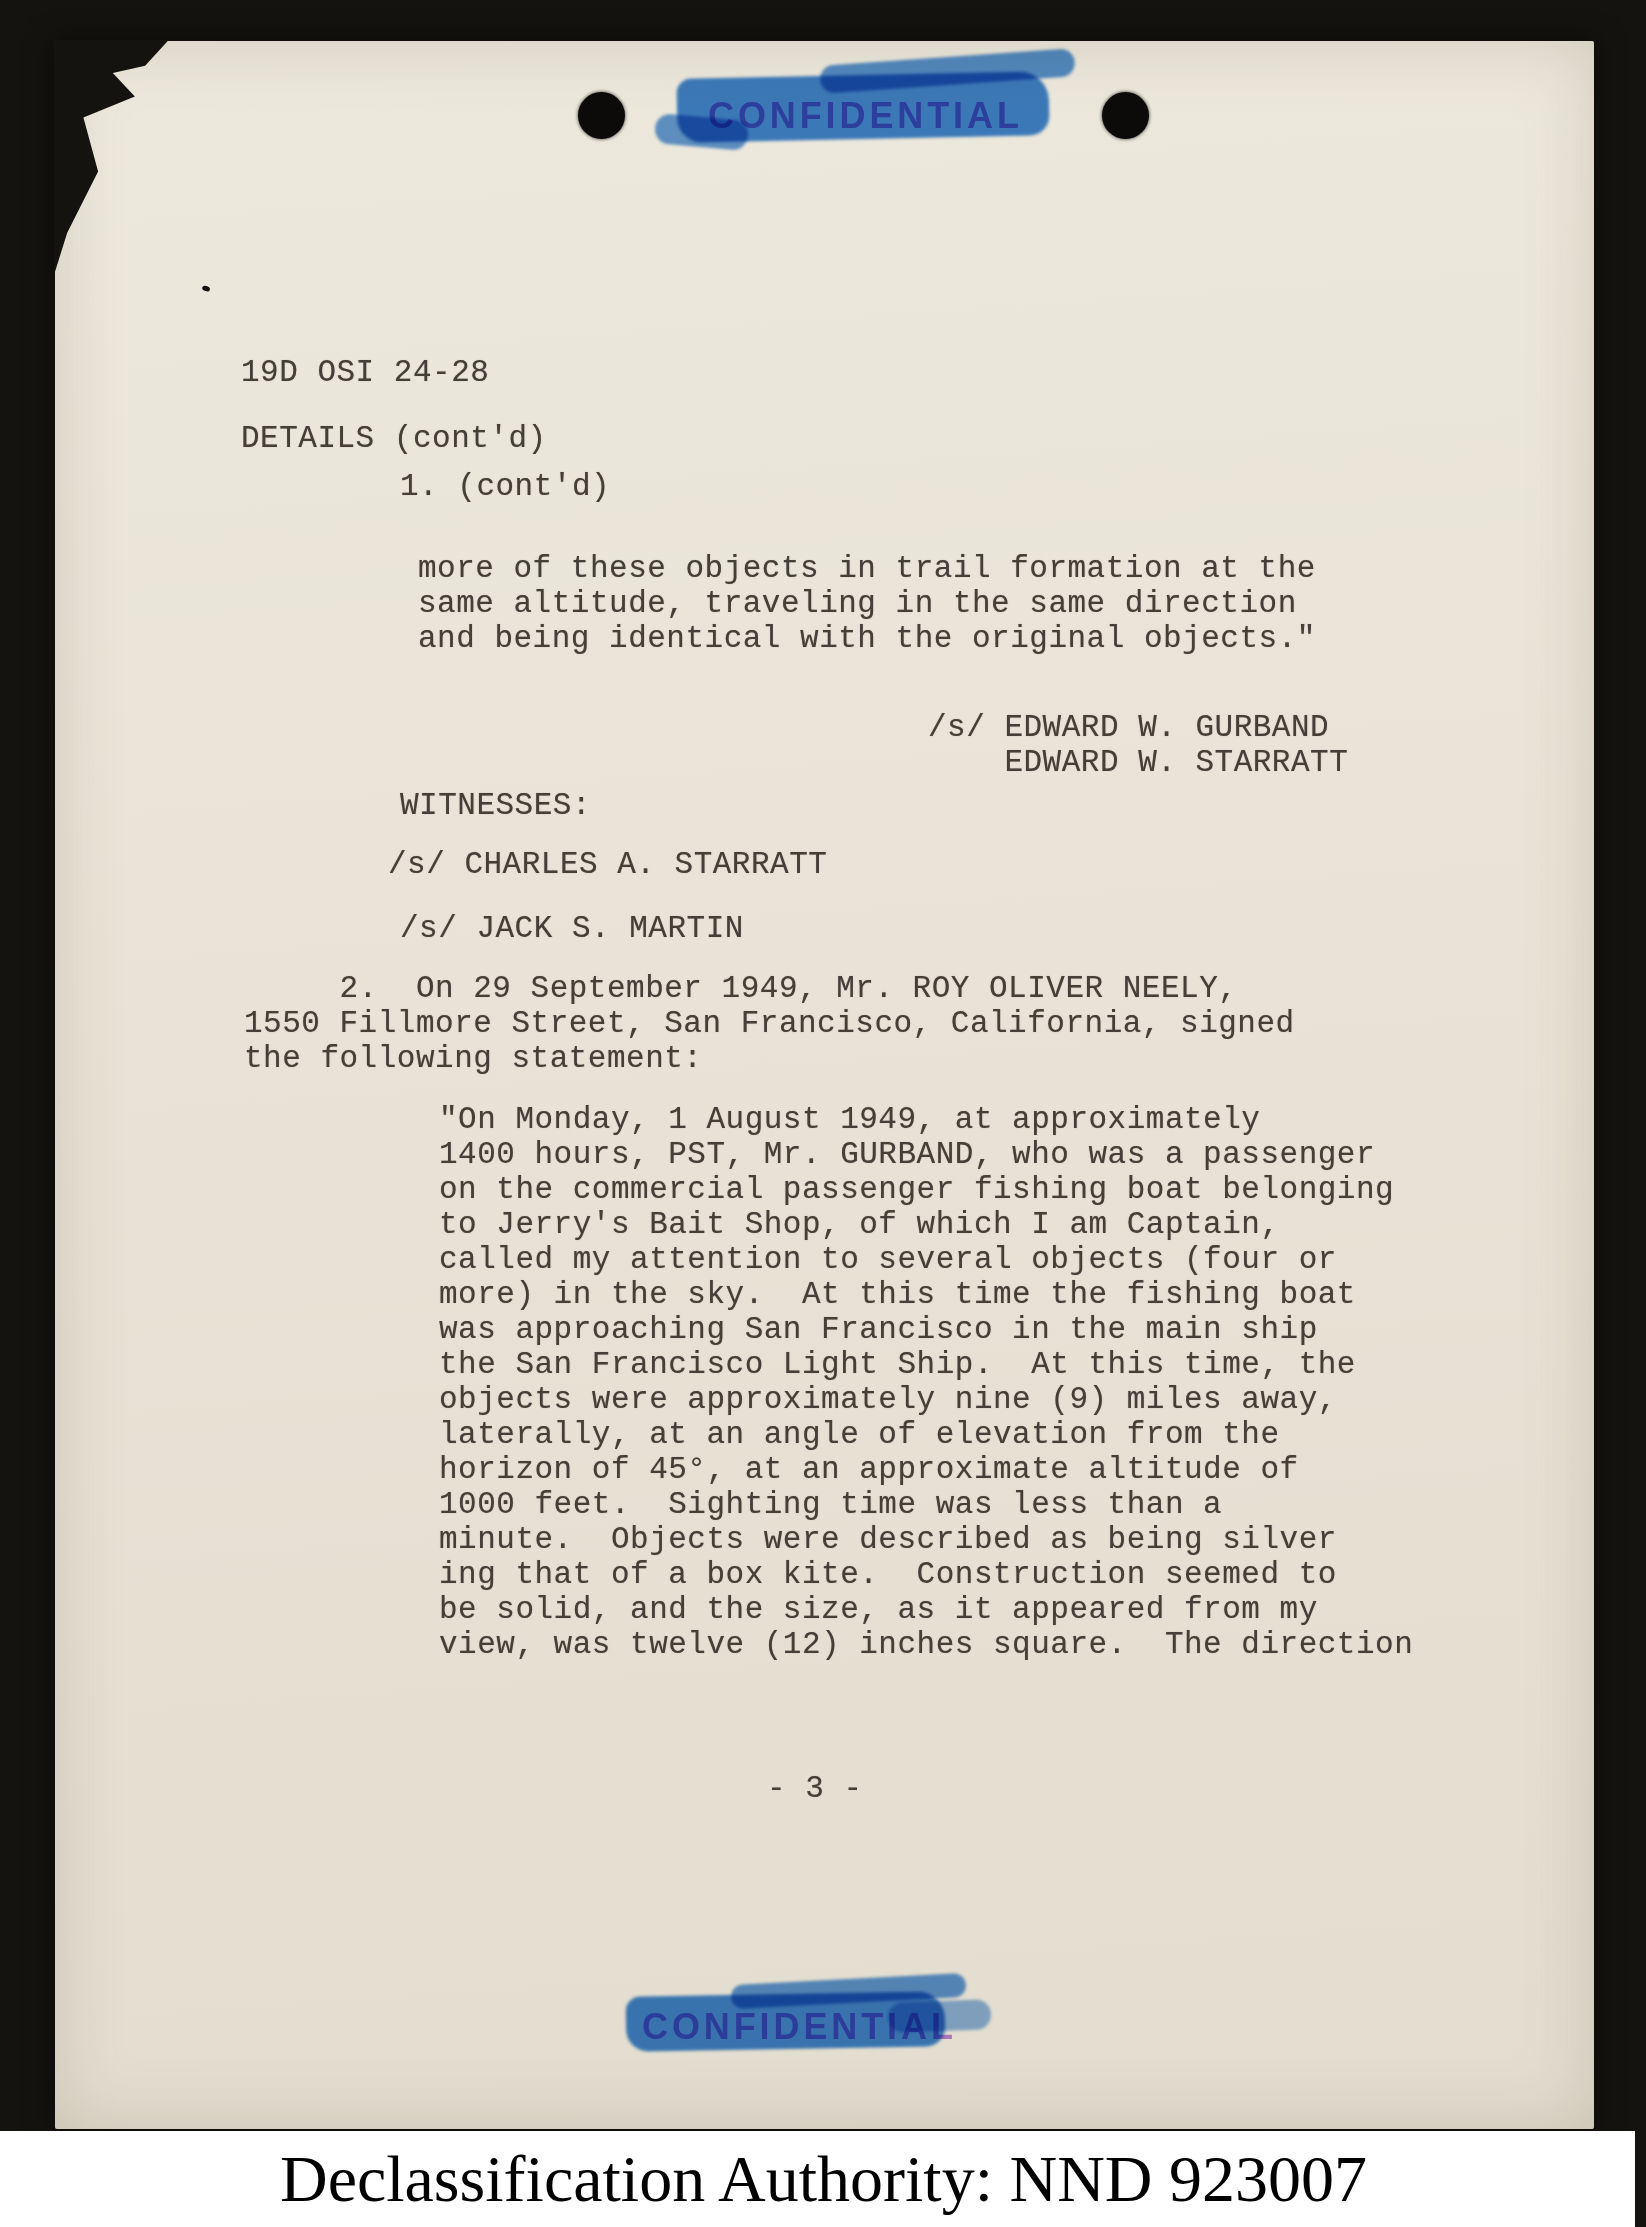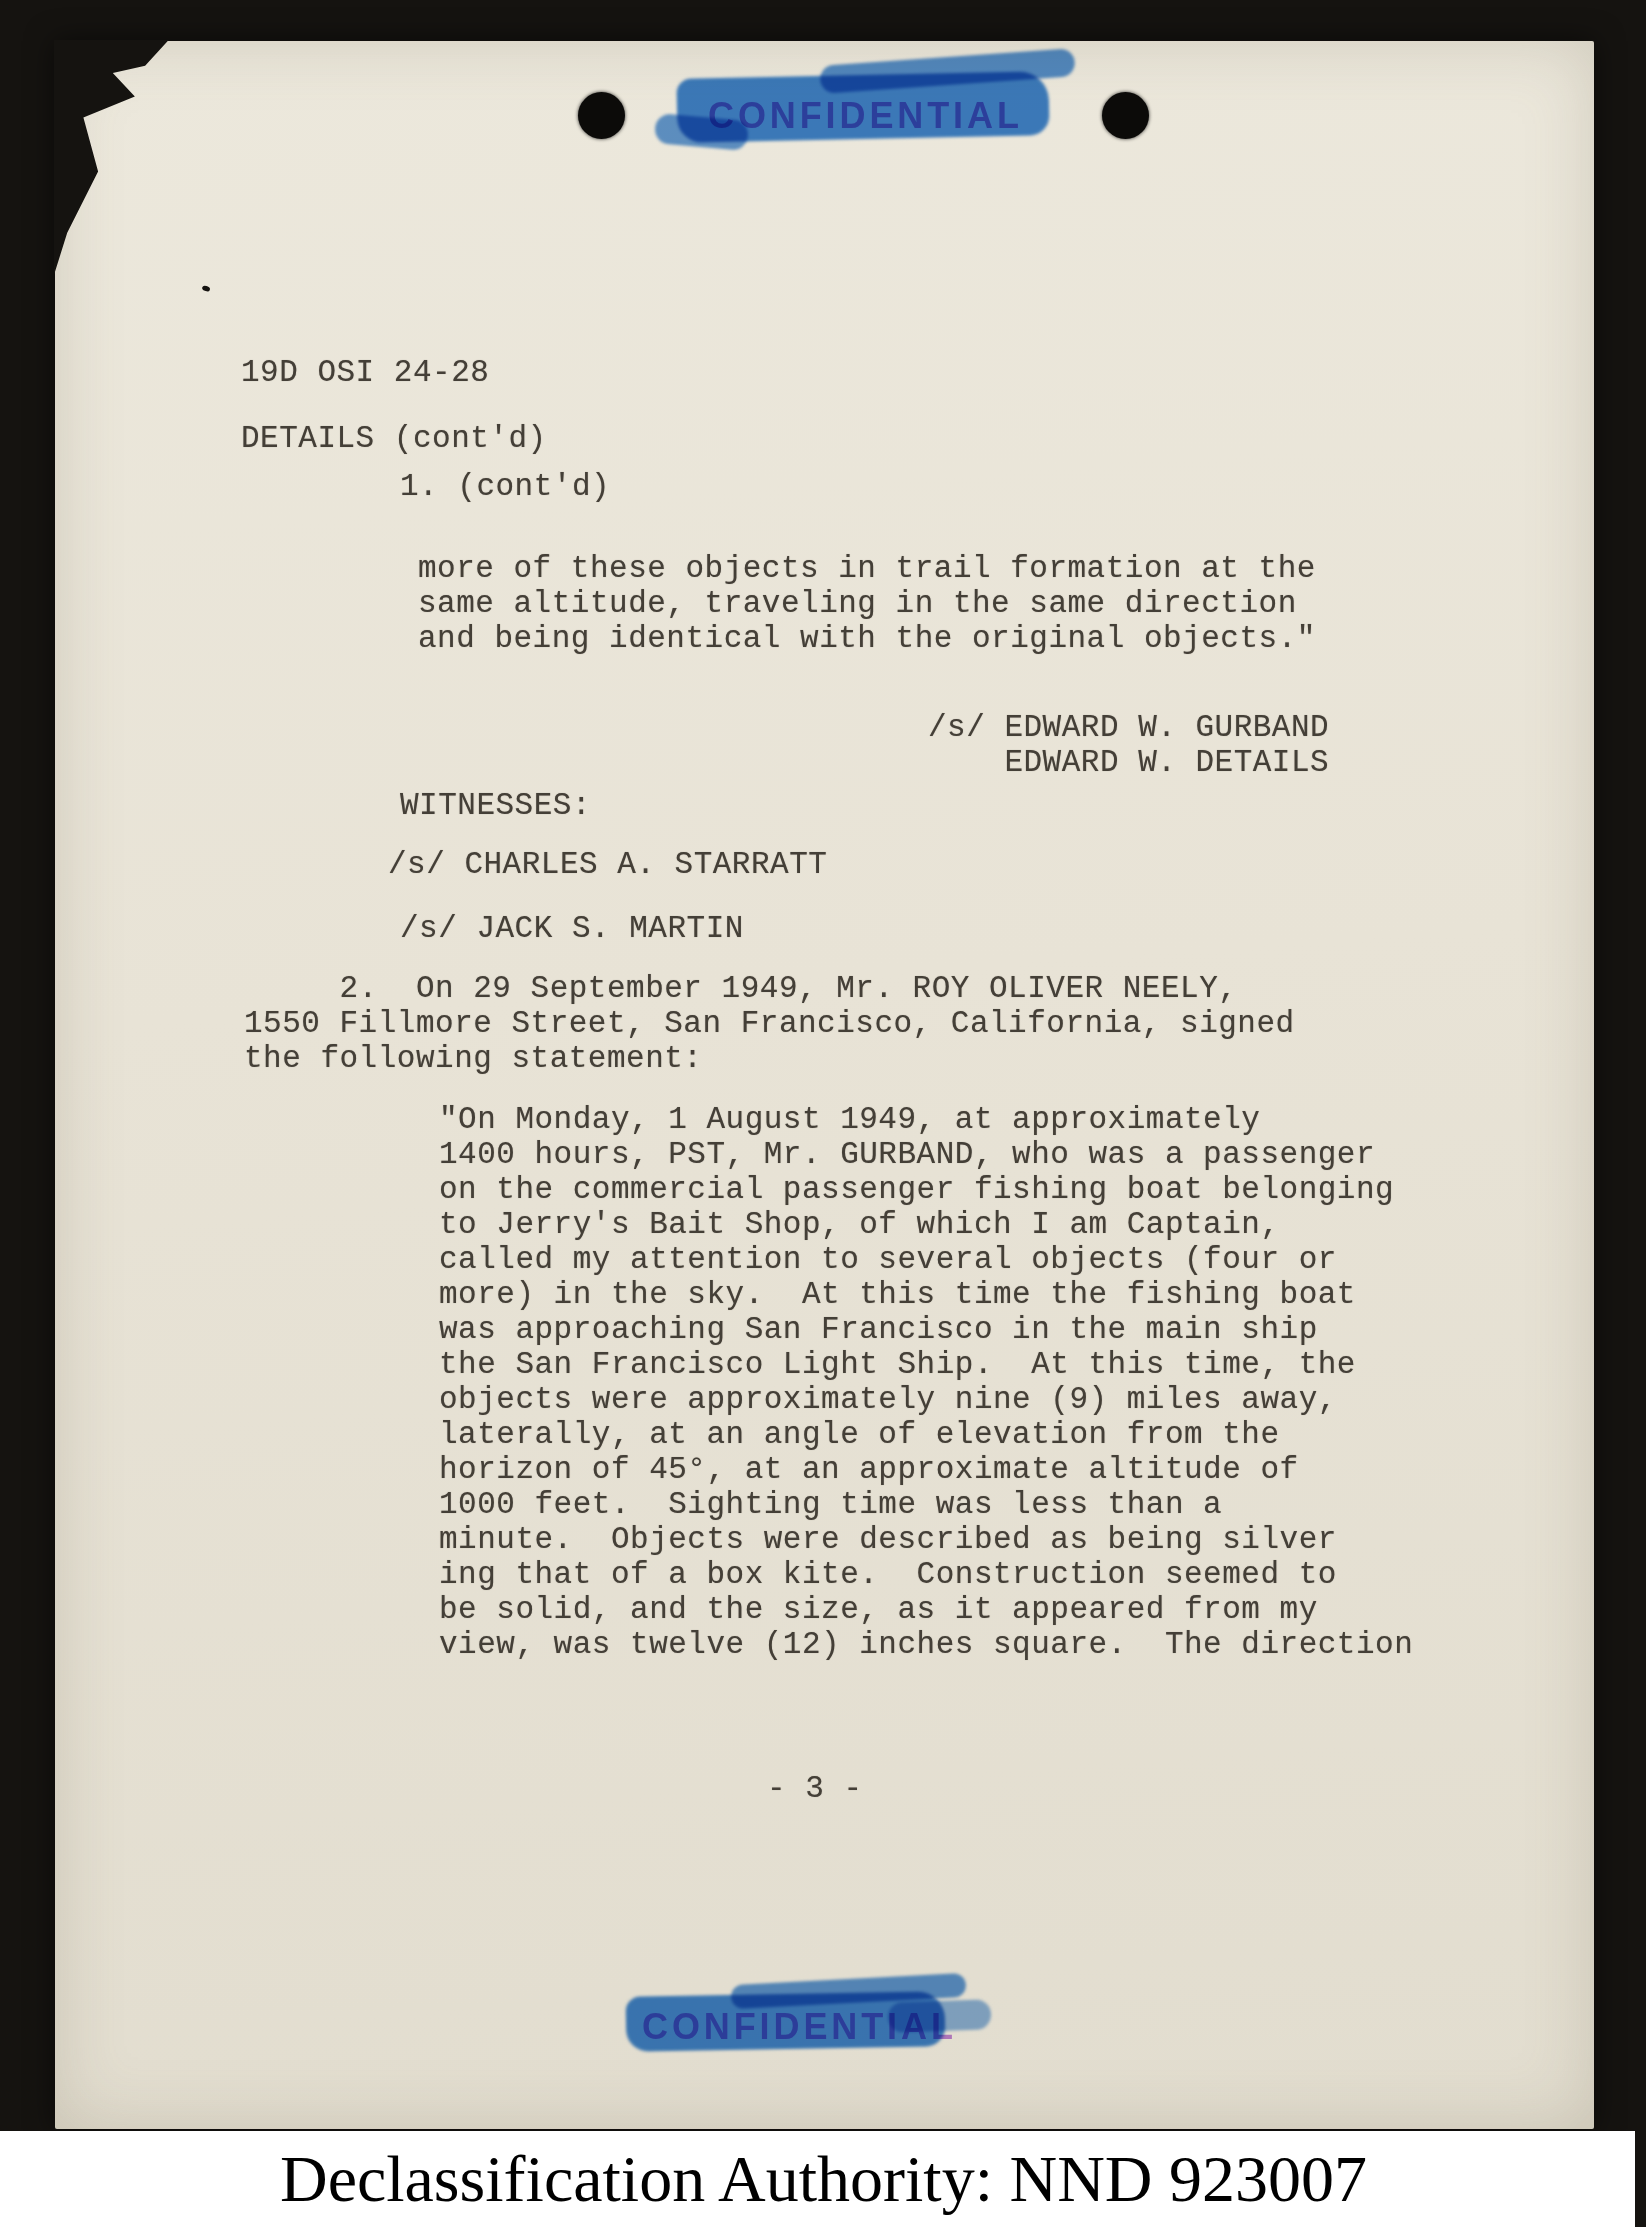--- a/index.html
+++ b/index.html
@@ -49,21 +49,21 @@
     <div class="tblock" style="left:345px;top:428px;">1.  (cont'd)</div>
 
     <div class="tblock" style="left:345px;top:510px;margin-left:18px;">
         <div class="tline">more of these objects in trail formation at the</div>
         <div class="tline">same altitude, traveling in the same direction</div>
         <div class="tline">and being identical with the original objects."</div>
       </div>
 
     <div class="tblock" style="left:873px;top:669px;">
         <div class="tline">/s/ EDWARD W. GURBAND</div>
-        <div class="tline">    EDWARD W. DETAILS</div>
+        <div class="tline">    EDWARD W. STARRATT</div>
       </div>
 
     <div class="tblock" style="left:345px;top:747px;">WITNESSES:</div>
     <div class="tblock" style="left:333px;top:806px;">/s/ CHARLES A. STARRATT</div>
     <div class="tblock" style="left:345px;top:870px;">/s/ JACK S. MARTIN</div>
 
     <div class="tblock" style="left:189px;top:930px;">
         <div class="tline">     2.  On 29 September 1949, Mr. ROY OLIVER NEELY,</div>
         <div class="tline">1550 Fillmore Street, San Francisco, California, signed</div>
         <div class="tline">the following statement:</div>

